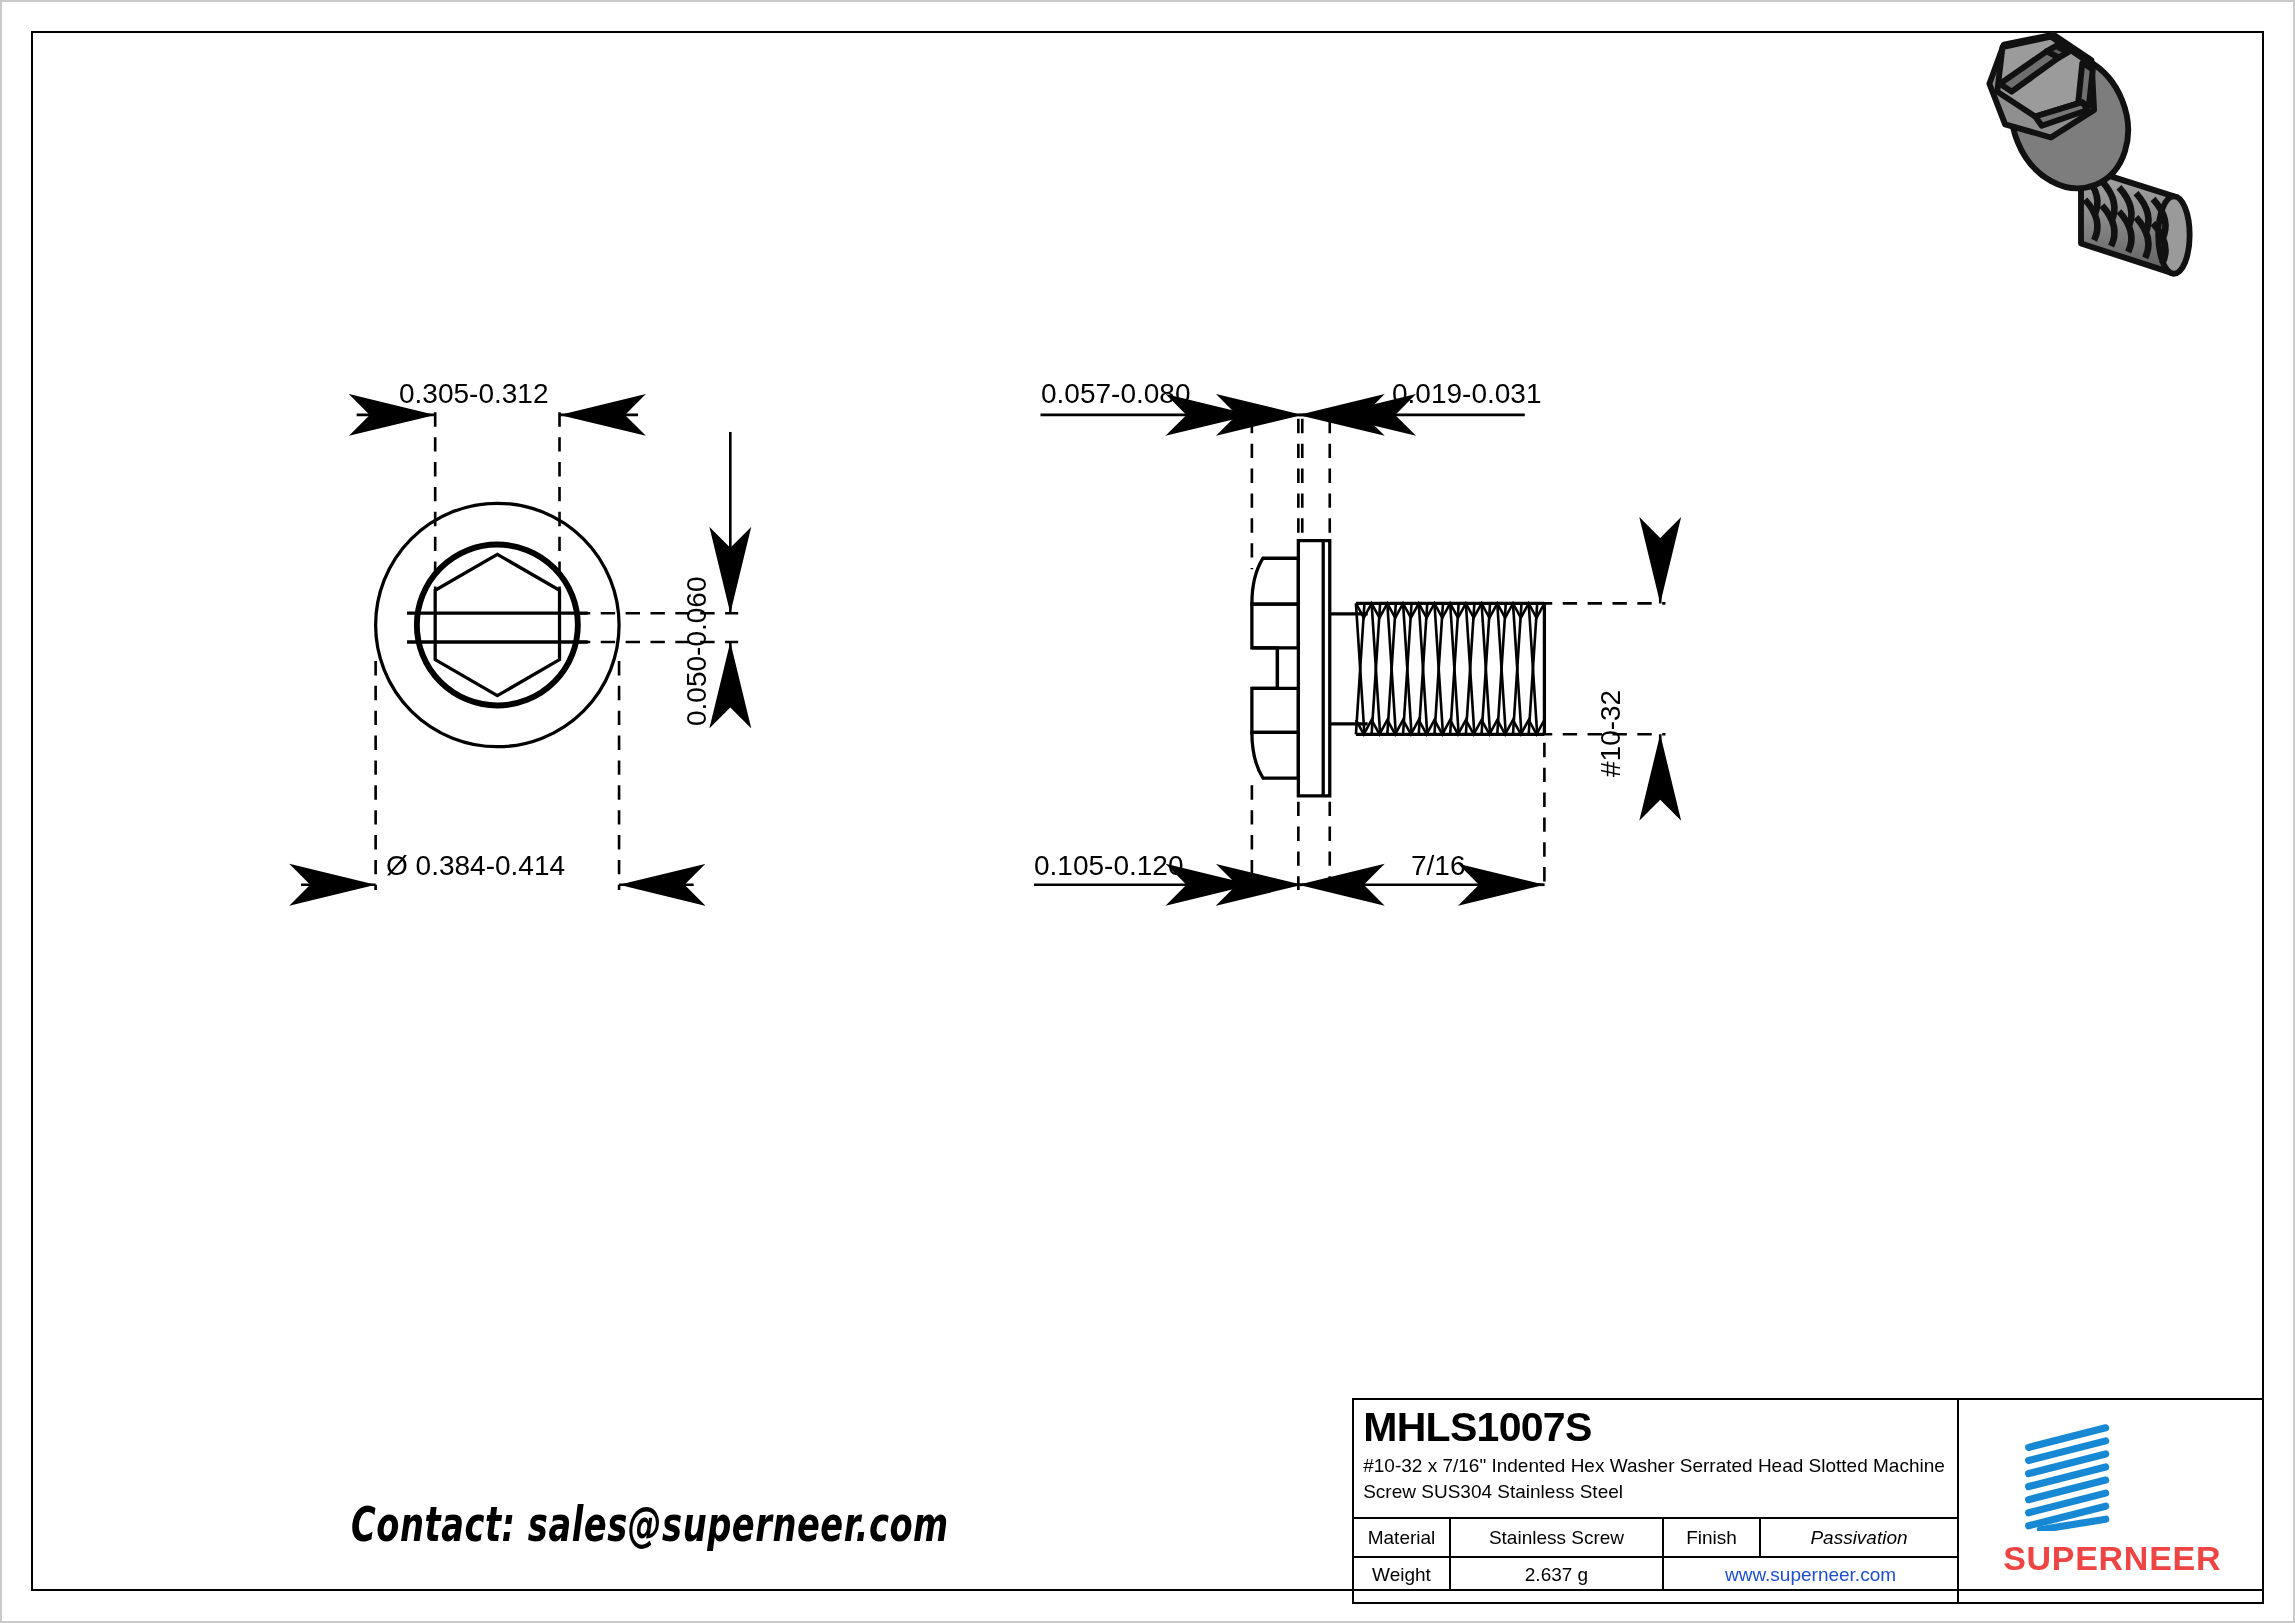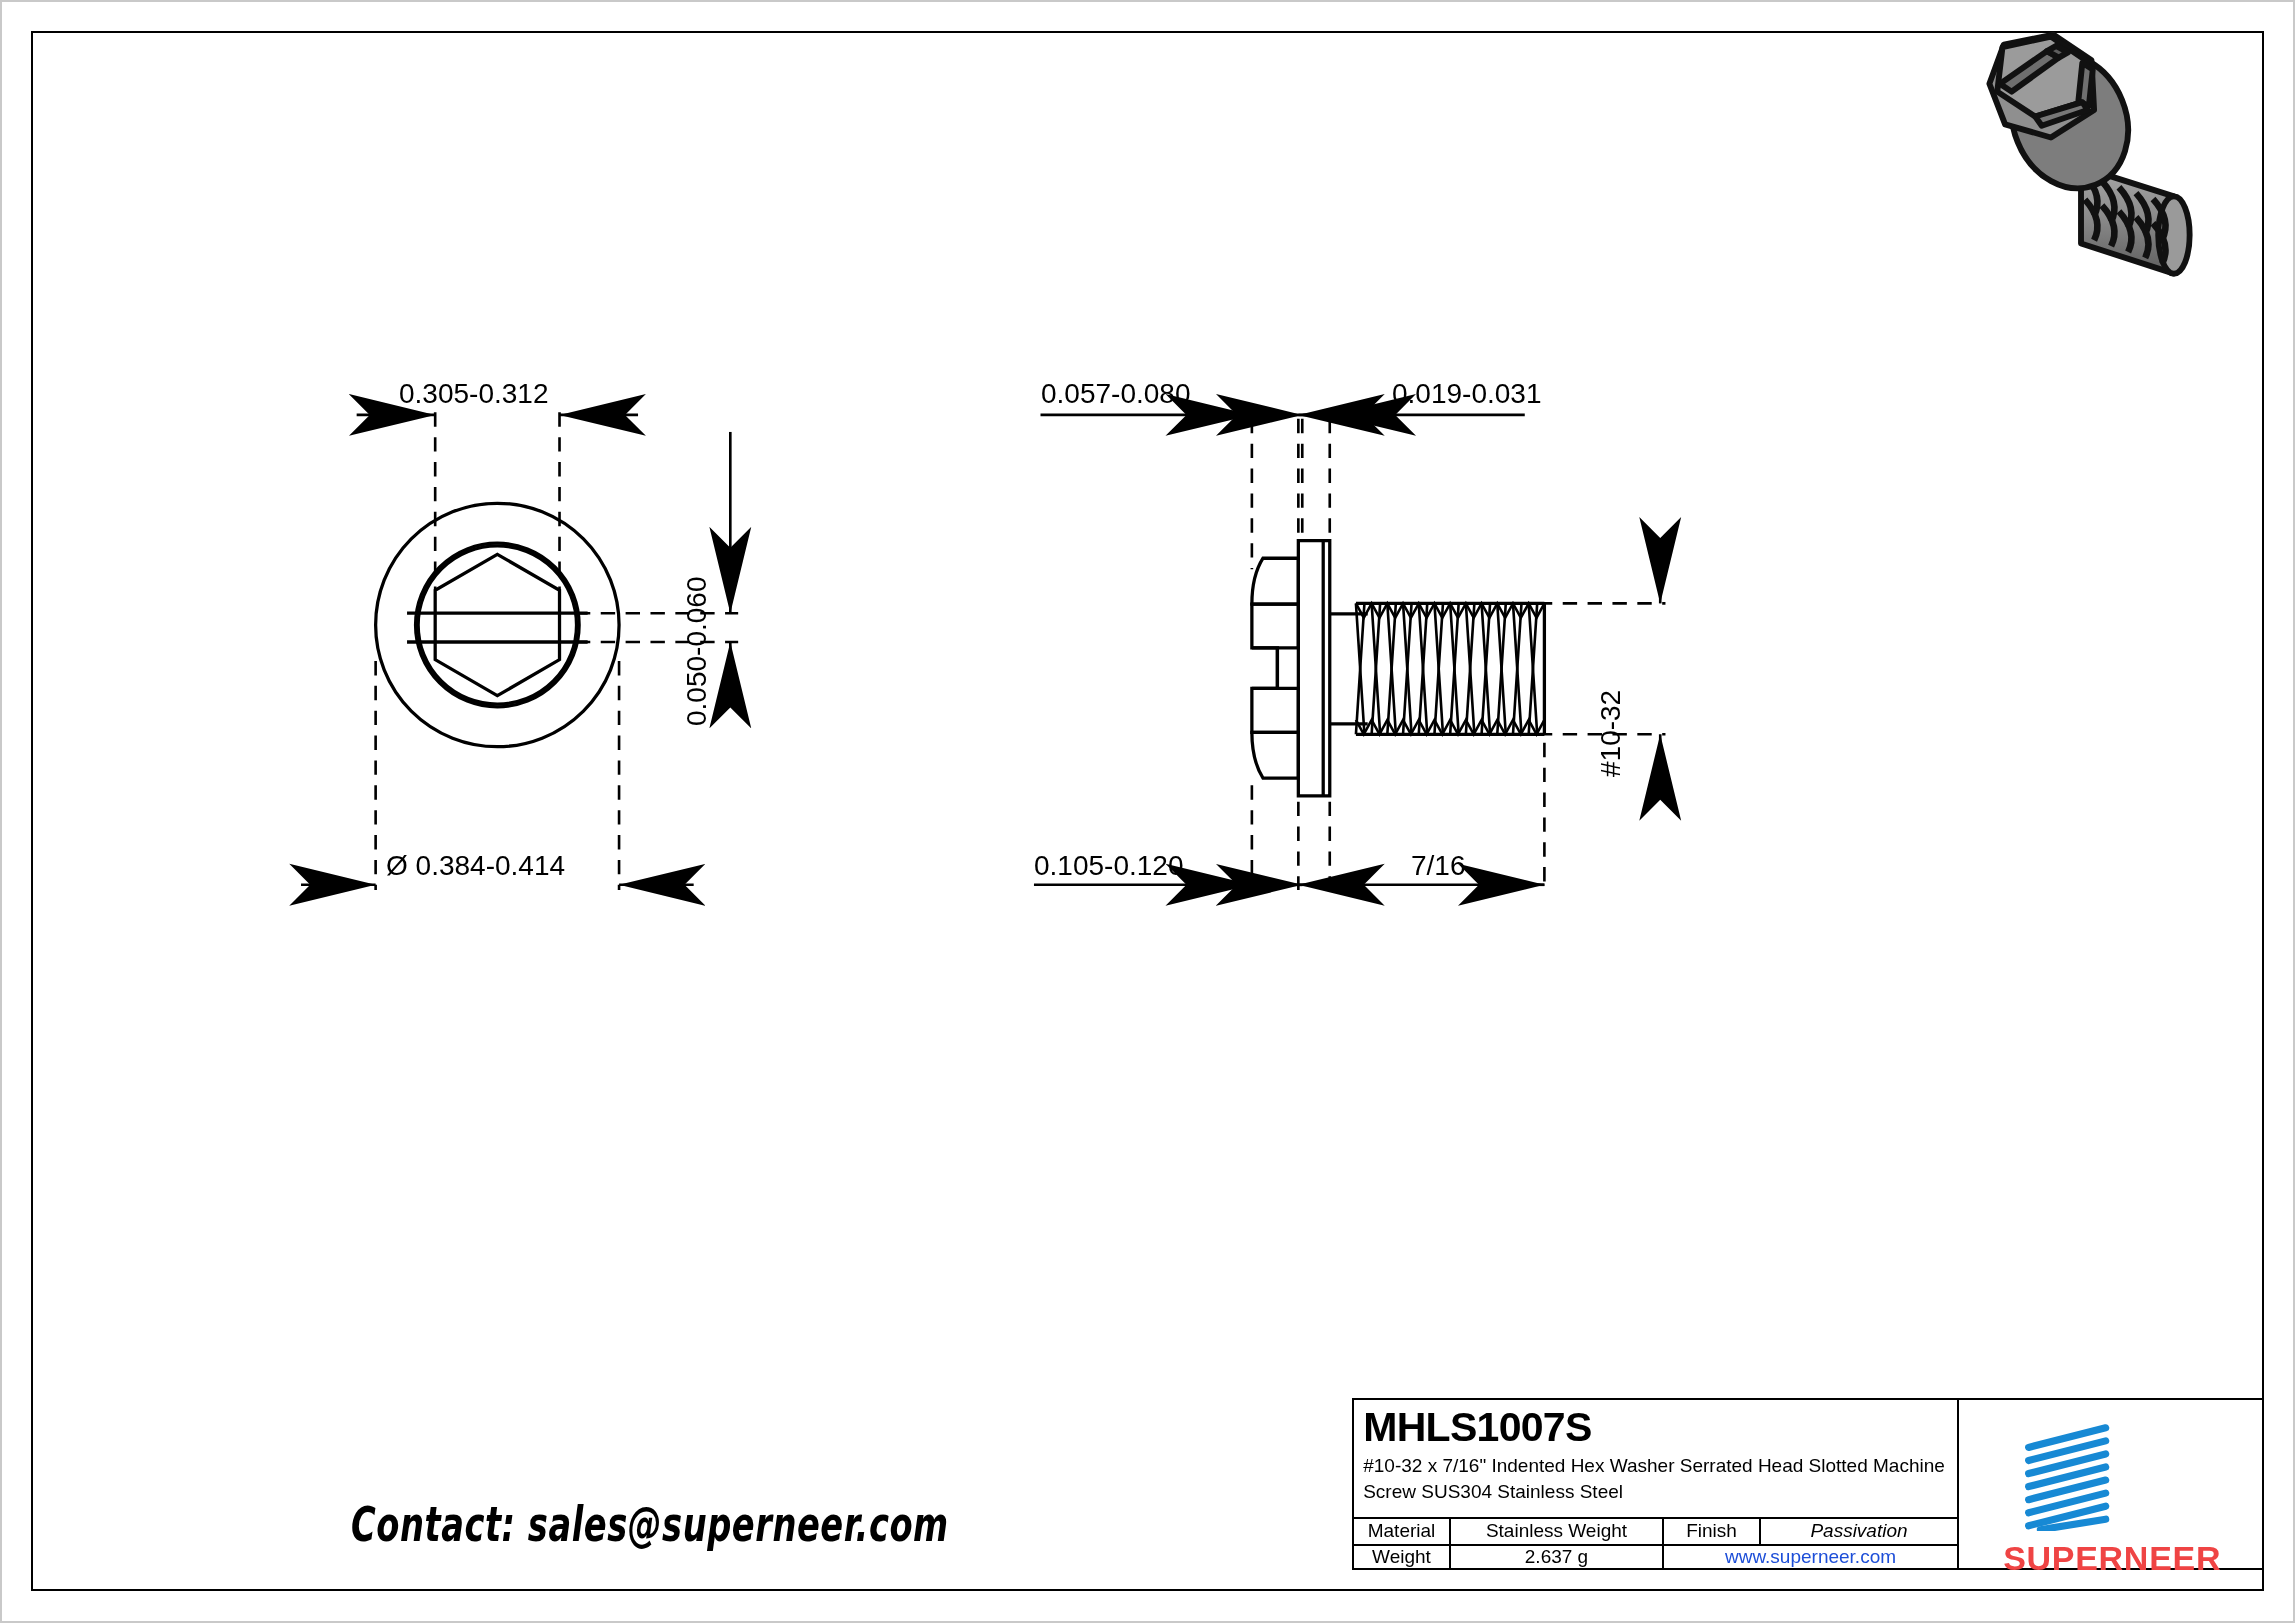--- a/index.html
+++ b/index.html
@@ -8,21 +8,21 @@
 
   .page-edge{position:absolute;left:0;top:0;width:2295px;height:1623px;
              border:2px solid #c9c9c9;box-sizing:border-box;}
 
   .frame{position:absolute;left:31px;top:31px;width:2233px;height:1560px;
          border:2.6px solid #000;box-sizing:border-box;}
 
   .cad{position:absolute;left:0;top:0;width:2295px;height:1623px;}
 
   
-  .titleblock{position:absolute;left:1352px;top:1398px;width:912px;height:172px;
+  .titleblock{position:absolute;left:1352px;top:1398px;width:912px;height:206px;
               border:2.6px solid #000;box-sizing:border-box;display:flex;}
   .tb-left{width:605px;display:flex;flex-direction:column;
            border-right:2.6px solid #000;box-sizing:border-box;}
   .tb-right{flex:1;position:relative;}
 
   .tb-desc{flex:0 0 119px;box-sizing:border-box;padding:5.2px 9.2px 0 9.2px;
            border-bottom:2.6px solid #000;}
   .partno{font-size:41px;font-weight:bold;letter-spacing:-0.7px;line-height:1.05;
           margin:1.3px 0 3.9px 0;}
   .desc{font-size:19px;line-height:1.33;}
@@ -272,21 +272,21 @@
   <div class="tb-left">
 
     <div class="tb-desc">
       <div class="partno">MHLS1007S</div>
       <div class="desc">#10-32 x 7/16" Indented Hex Washer Serrated Head Slotted Machine</div>
       <div class="desc">Screw SUS304 Stainless Steel</div>
     </div>
 
     <div class="tb-row r1">
       <div class="tb-cell c-lbl">Material</div>
-      <div class="tb-cell c-val">Stainless Weight</div>
+      <div class="tb-cell c-val">Stainless Screw</div>
       <div class="tb-cell c-fin">Finish</div>
       <div class="tb-cell c-pas last">Passivation</div>
     </div>
 
     <div class="tb-row r2">
       <div class="tb-cell c-lbl">Weight</div>
       <div class="tb-cell c-val">2.637 g</div>
       <div class="tb-cell c-url last">www.superneer.com</div>
     </div>
   </div>

